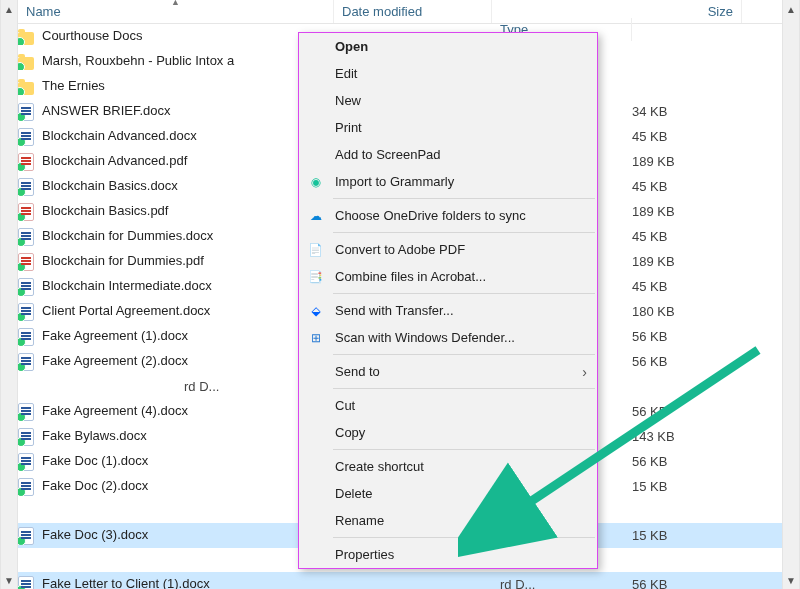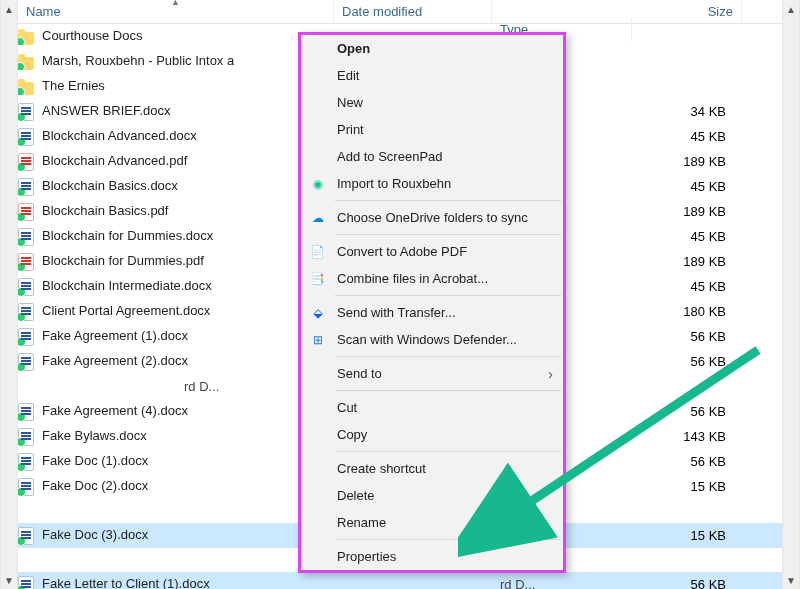--- a/index.html
+++ b/index.html
@@ -90,21 +90,21 @@
   .row .c-name {
     width: 316px;
     display: flex;
     align-items: flex-start;
     gap: 8px;
     white-space: nowrap;
     overflow: hidden;
   }
   .row .c-date { width: 158px; padding-left: 8px; color: #444; white-space: nowrap; overflow: hidden; }
   .row .c-type { width: 140px; padding-left: 8px; color: #444; white-space: nowrap; overflow: hidden; text-overflow: ellipsis; }
-  .row .c-size { width: 110px; padding-right: 16px; color: #000000; text-align: right; white-space: nowrap; }
+  .row .c-size { width: 110px; padding-right: 16px; color: #404040; text-align: left; white-space: nowrap; }
   .icon {
     width: 16px;
     height: 18px;
     display: inline-block;
     position: relative;
     flex-shrink: 0;
   }
   
   .folder-icon {
     background: #ffd96b;
@@ -155,23 +155,23 @@
     position:absolute;
     left:2px; right:2px; top:3px; height:2px;
     background:#d0382b;
     box-shadow: 0 3px 0 #d0382b, 0 6px 0 #d0382b;
   }
   
   .context-menu {
     position: absolute;
     left: 280px;
     top: 32px;
-    width: 268px;
+    width: 300px;
     background: #f2f2f2;
-    border: 3px solid #d946ef;
+    border: 1px solid #d946ef;
     box-shadow: 3px 3px 8px rgba(0,0,0,0.25);
     font-size: 13px;
     color: #222;
     z-index: 10;
   }
   .context-menu .item {
     display: flex;
     align-items: center;
     height: 27px;
     padding: 0 14px 0 36px;
@@ -479,21 +479,21 @@
           <span>New</span>
         </div>
         <div class="item">
           <span>Print</span>
         </div>
         <div class="item">
           <span>Add to ScreenPad</span>
         </div>
         <div class="item">
           <span class="mi-icon" style="color: rgb(21, 195, 154);">◉</span>
-          <span>Import to Rouxbehn</span>
+          <span>Import to Grammarly</span>
         </div>
         <div class="sep"></div>
         <div class="item">
           <span class="mi-icon" style="color: rgb(10, 132, 216);">☁</span>
           <span>Choose OneDrive folders to sync</span>
         </div>
         <div class="sep"></div>
         <div class="item">
           <span class="mi-icon" style="color: rgb(208, 56, 43);">📄</span>
           <span>Convert to Adobe PDF</span>

